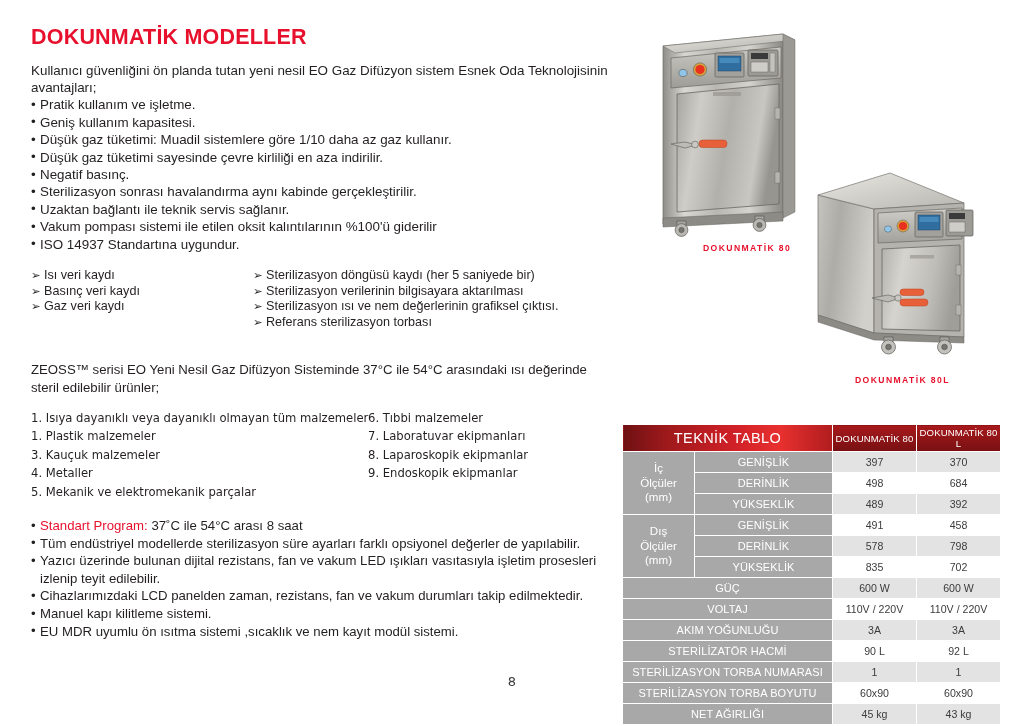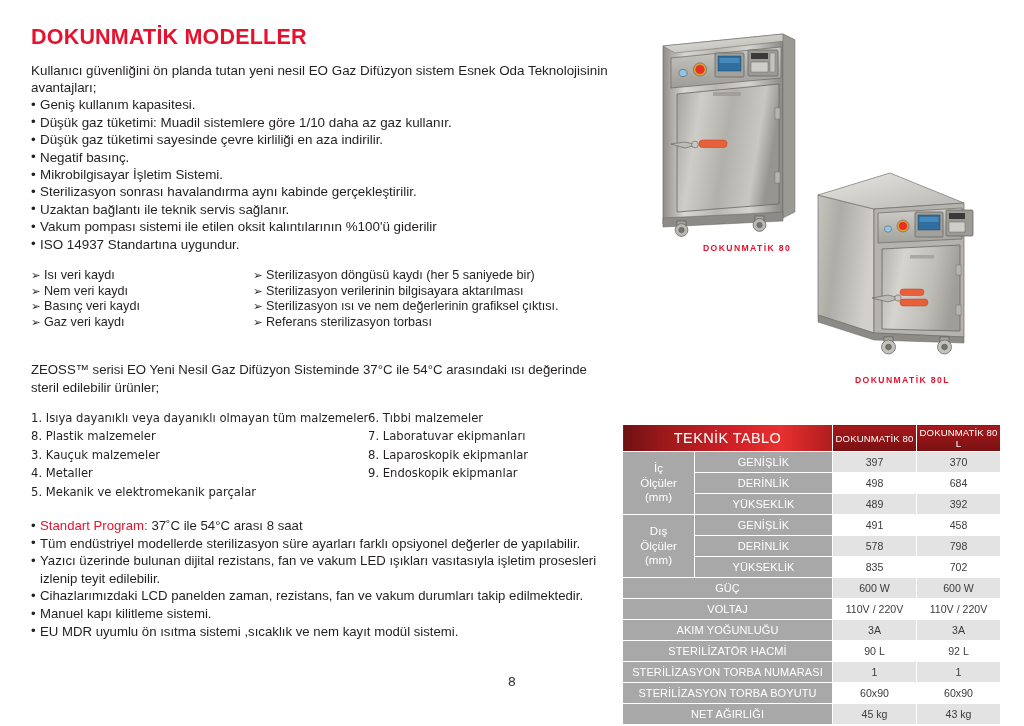--- a/index.html
+++ b/index.html
@@ -201,52 +201,51 @@
 </head>
 <body>
 
 <div class="left-col">
 
   <h1 class="page-title">DOKUNMATİK MODELLER</h1>
 
   <p class="intro">Kullanıcı güvenliğini ön planda tutan yeni nesil EO Gaz Difüzyon sistem Esnek Oda Teknolojisinin avantajları;</p>
 
   <ul class="bullet-list">
+    <li>Pratik kullanım ve işletme.</li>
     <li>Geniş kullanım kapasitesi.</li>
     <li>Düşük gaz tüketimi: Muadil sistemlere göre 1/10 daha az gaz kullanır.</li>
     <li>Düşük gaz tüketimi sayesinde çevre kirliliği en aza indirilir.</li>
     <li>Negatif basınç.</li>
-    <li>Mikrobilgisayar İşletim Sistemi.</li>
     <li>Sterilizasyon sonrası havalandırma aynı kabinde gerçekleştirilir.</li>
     <li>Uzaktan bağlantı ile teknik servis sağlanır.</li>
     <li>Vakum pompası sistemi ile etilen oksit kalıntılarının %100'ü giderilir</li>
     <li>ISO 14937 Standartına uygundur.</li>
   </ul>
 
   <div class="arrow-block">
     <ul class="arrow-col col-a">
       <li>Isı veri kaydı</li>
-      <li>Nem veri kaydı</li>
       <li>Basınç veri kaydı</li>
       <li>Gaz veri kaydı</li>
     </ul>
     <ul class="arrow-col col-b">
       <li>Sterilizasyon döngüsü kaydı (her 5 saniyede bir)</li>
       <li>Sterilizasyon verilerinin bilgisayara aktarılması</li>
       <li>Sterilizasyon ısı ve nem değerlerinin grafiksel çıktısı.</li>
       <li>Referans sterilizasyon torbası</li>
     </ul>
   </div>
 
   <p class="zeoss-para">ZEOSS™ serisi EO Yeni Nesil Gaz Difüzyon Sisteminde 37°C ile 54°C arasındaki ısı değerinde steril edilebilir ürünler;</p>
 
   <div class="num-block">
     <ul class="num-col col-a">
       <li>1. Isıya dayanıklı veya dayanıklı olmayan tüm malzemeler</li>
-      <li>8. Plastik malzemeler</li>
+      <li>1. Plastik malzemeler</li>
       <li>3. Kauçuk malzemeler</li>
       <li>4. Metaller</li>
       <li>5. Mekanik ve elektromekanik parçalar</li>
     </ul>
     <ul class="num-col col-b">
       <li>6. Tıbbi malzemeler</li>
       <li>7. Laboratuvar ekipmanları</li>
       <li>8. Laparoskopik ekipmanlar</li>
       <li>9. Endoskopik ekipmanlar</li>
     </ul>

